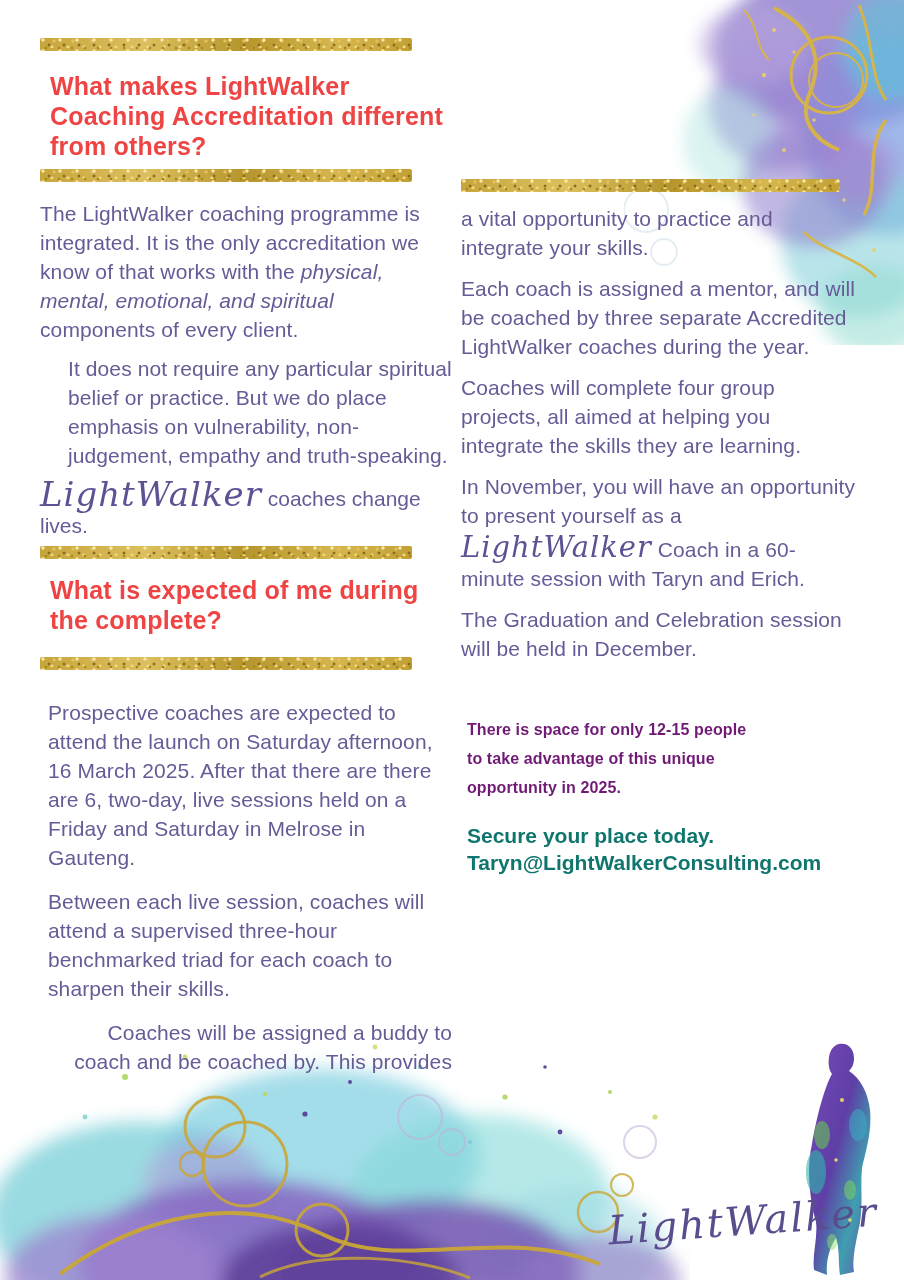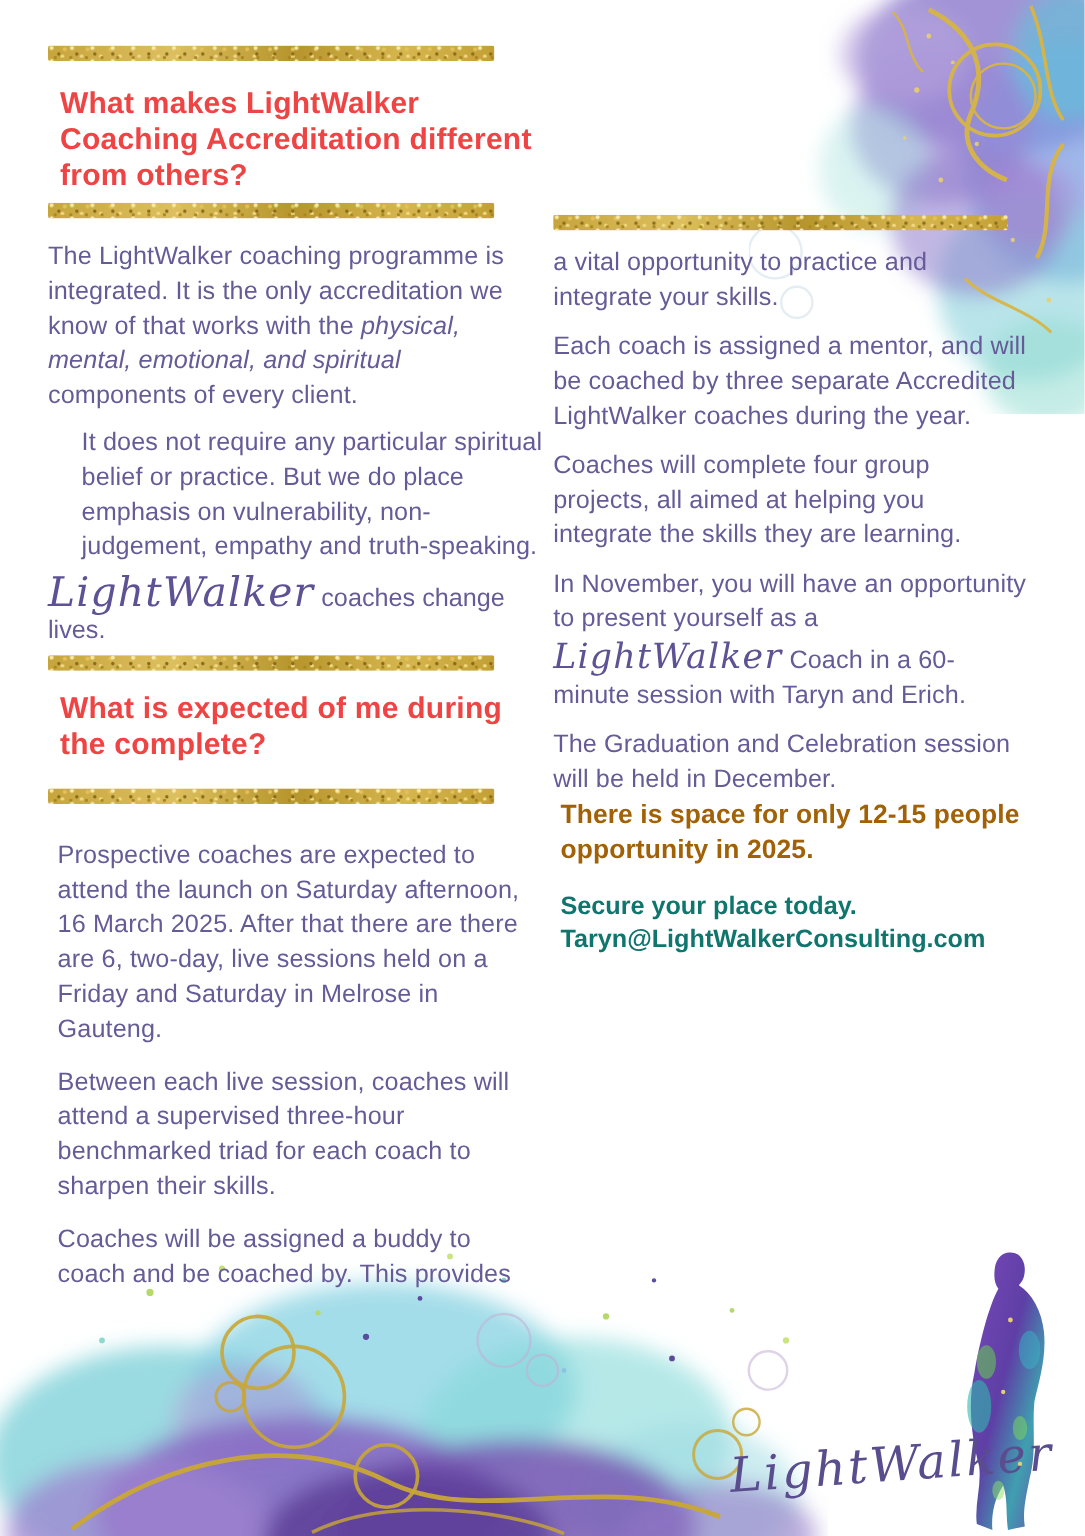--- a/index.html
+++ b/index.html
@@ -34,36 +34,36 @@
 
   p.body{
     margin:0;color:#665b97;font-size:21px;line-height:29px;letter-spacing:.1px;
   }
   p.body em{font-style:italic;text-align:right;}
   #p-l1{margin-top:17px;}
   #p-l2{margin-top:10px;margin-left:28px;}
   .indent{padding-left:8px;}
   #p-l3{margin-top:28px;}
   #p-l4{margin-top:15px;}
-  #p-l5{margin-top:15px;}
+  #p-l5{margin-top:15px;text-align:right;}
 
   #col-right p.body{margin-top:12px;}
   #p-r1{margin-top:17px;}
 
   .script{
     font-family:"DejaVu Serif",serif;font-style:italic;
     color:#5e5294;letter-spacing:1px;
   }
   #tagline{margin-top:4px;color:#665b97;font-size:21px;}
   #tagline .script{font-size:34px;line-height:40px;}
   #inline-script-right{font-size:29px;line-height:34px;}
 
   .cta1{
-    padding-left:6px;
-    color:#a16207;font-weight:700;font-size:22px;line-height:29px;letter-spacing:.1px;
+    margin-top:52px;padding-left:6px;
+    color:#701a75;font-weight:700;font-size:16px;line-height:29px;letter-spacing:.1px;
   }
   .cta2{
     margin-top:20px;padding-left:6px;
     color:#0f766e;font-weight:700;font-size:21px;line-height:27px;white-space:nowrap;
   }
 
   
   #deco-top-right{position:absolute;top:0;right:0;width:280px;height:345px;z-index:1;}
   #deco-bottom{position:absolute;left:0;bottom:0;width:690px;height:258px;z-index:1;}
   #deco-walker{position:absolute;right:6px;bottom:2px;width:106px;height:238px;z-index:1;}
@@ -230,20 +230,21 @@
     <p id="p-r1" class="body">a vital opportunity to practice and integrate your skills.</p>
     <p class="body">Each coach is assigned a mentor, and will be coached by three separate Accredited LightWalker coaches during the year.</p>
     <p class="body">Coaches will complete four group projects, all aimed at helping you integrate the skills they are learning.</p>
 
     <p class="body"><span>In November, you will have an opportunity to present yourself as a </span><span id="inline-script-right" class="script">LightWalker</span><span> Coach in a 60-minute session with Taryn and Erich.</span></p>
 
     <p class="body">The Graduation and Celebration session will be held in December.</p>
 
     <div class="cta1">
       <div>There is space for only 12-15 people</div>
+      <div>to take advantage of this unique</div>
       <div>opportunity in 2025.</div>
     </div>
 
     <div class="cta2">
       <div>Secure your place today.</div>
       <div>Taryn@LightWalkerConsulting.com</div>
     </div>
   </div>
 
   <div id="logo-script">LightWalker</div>

